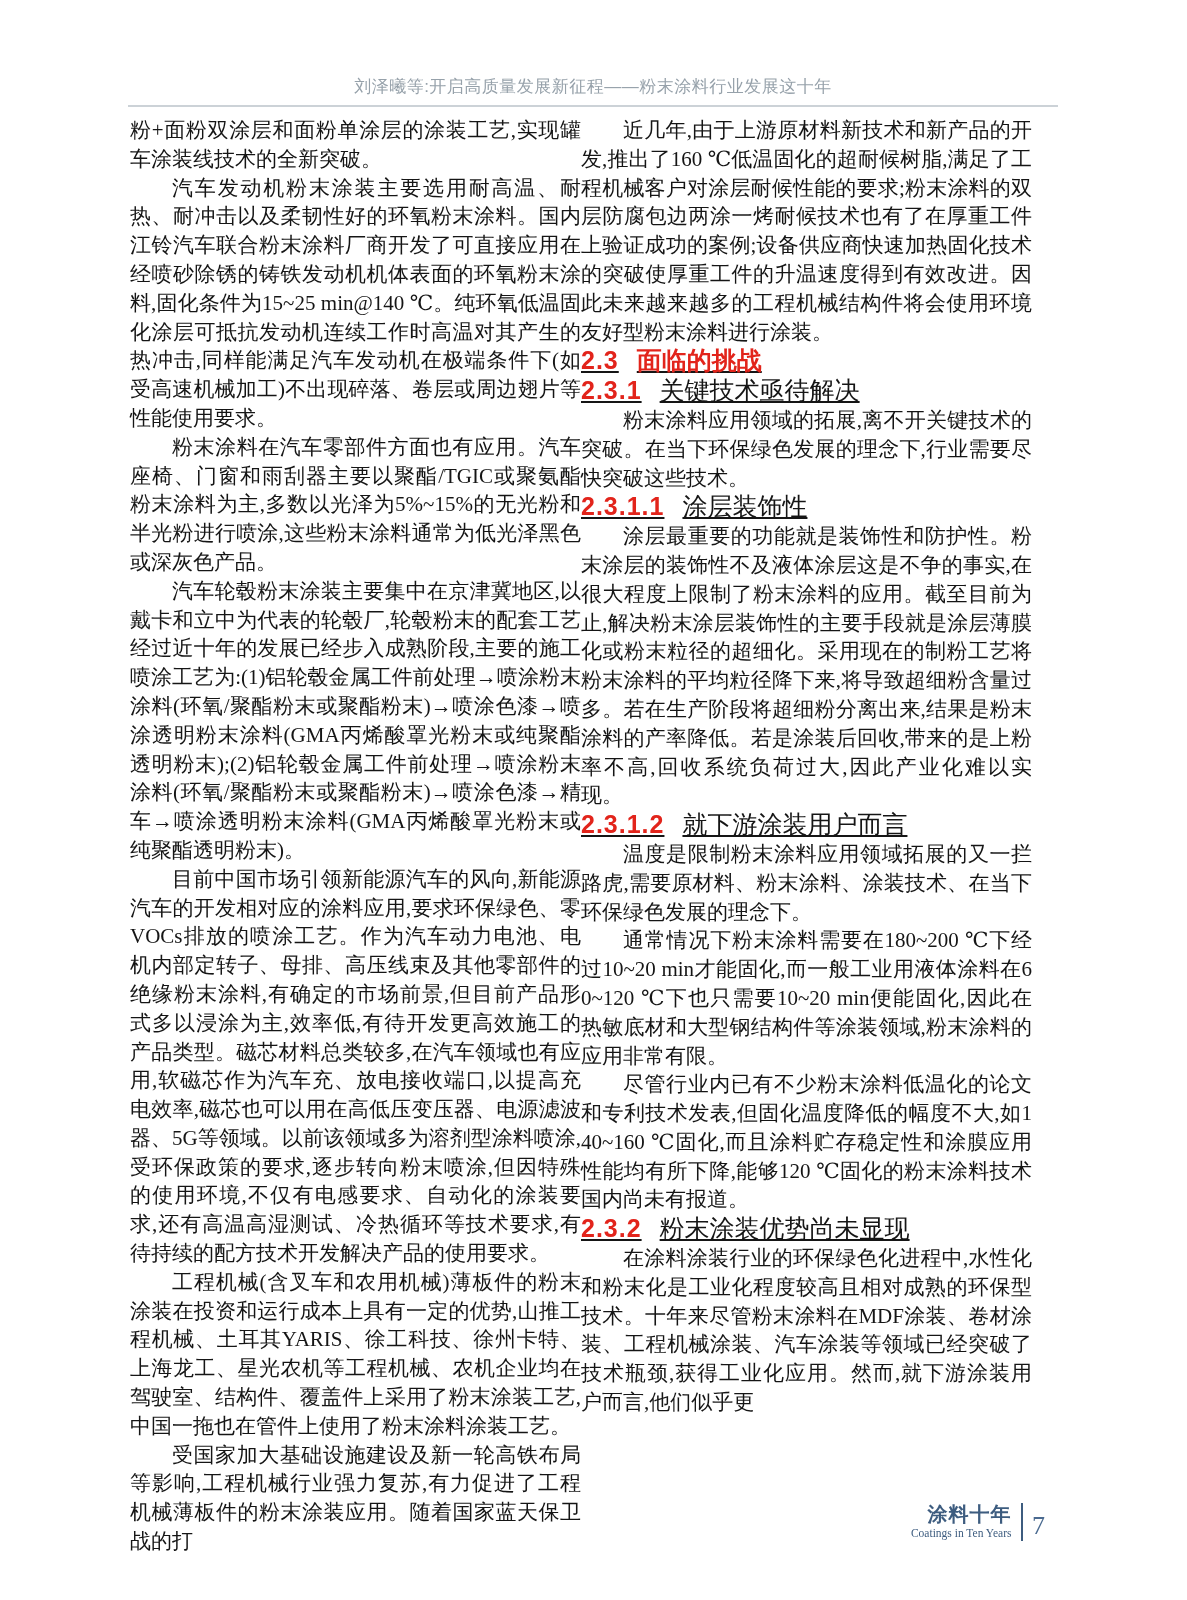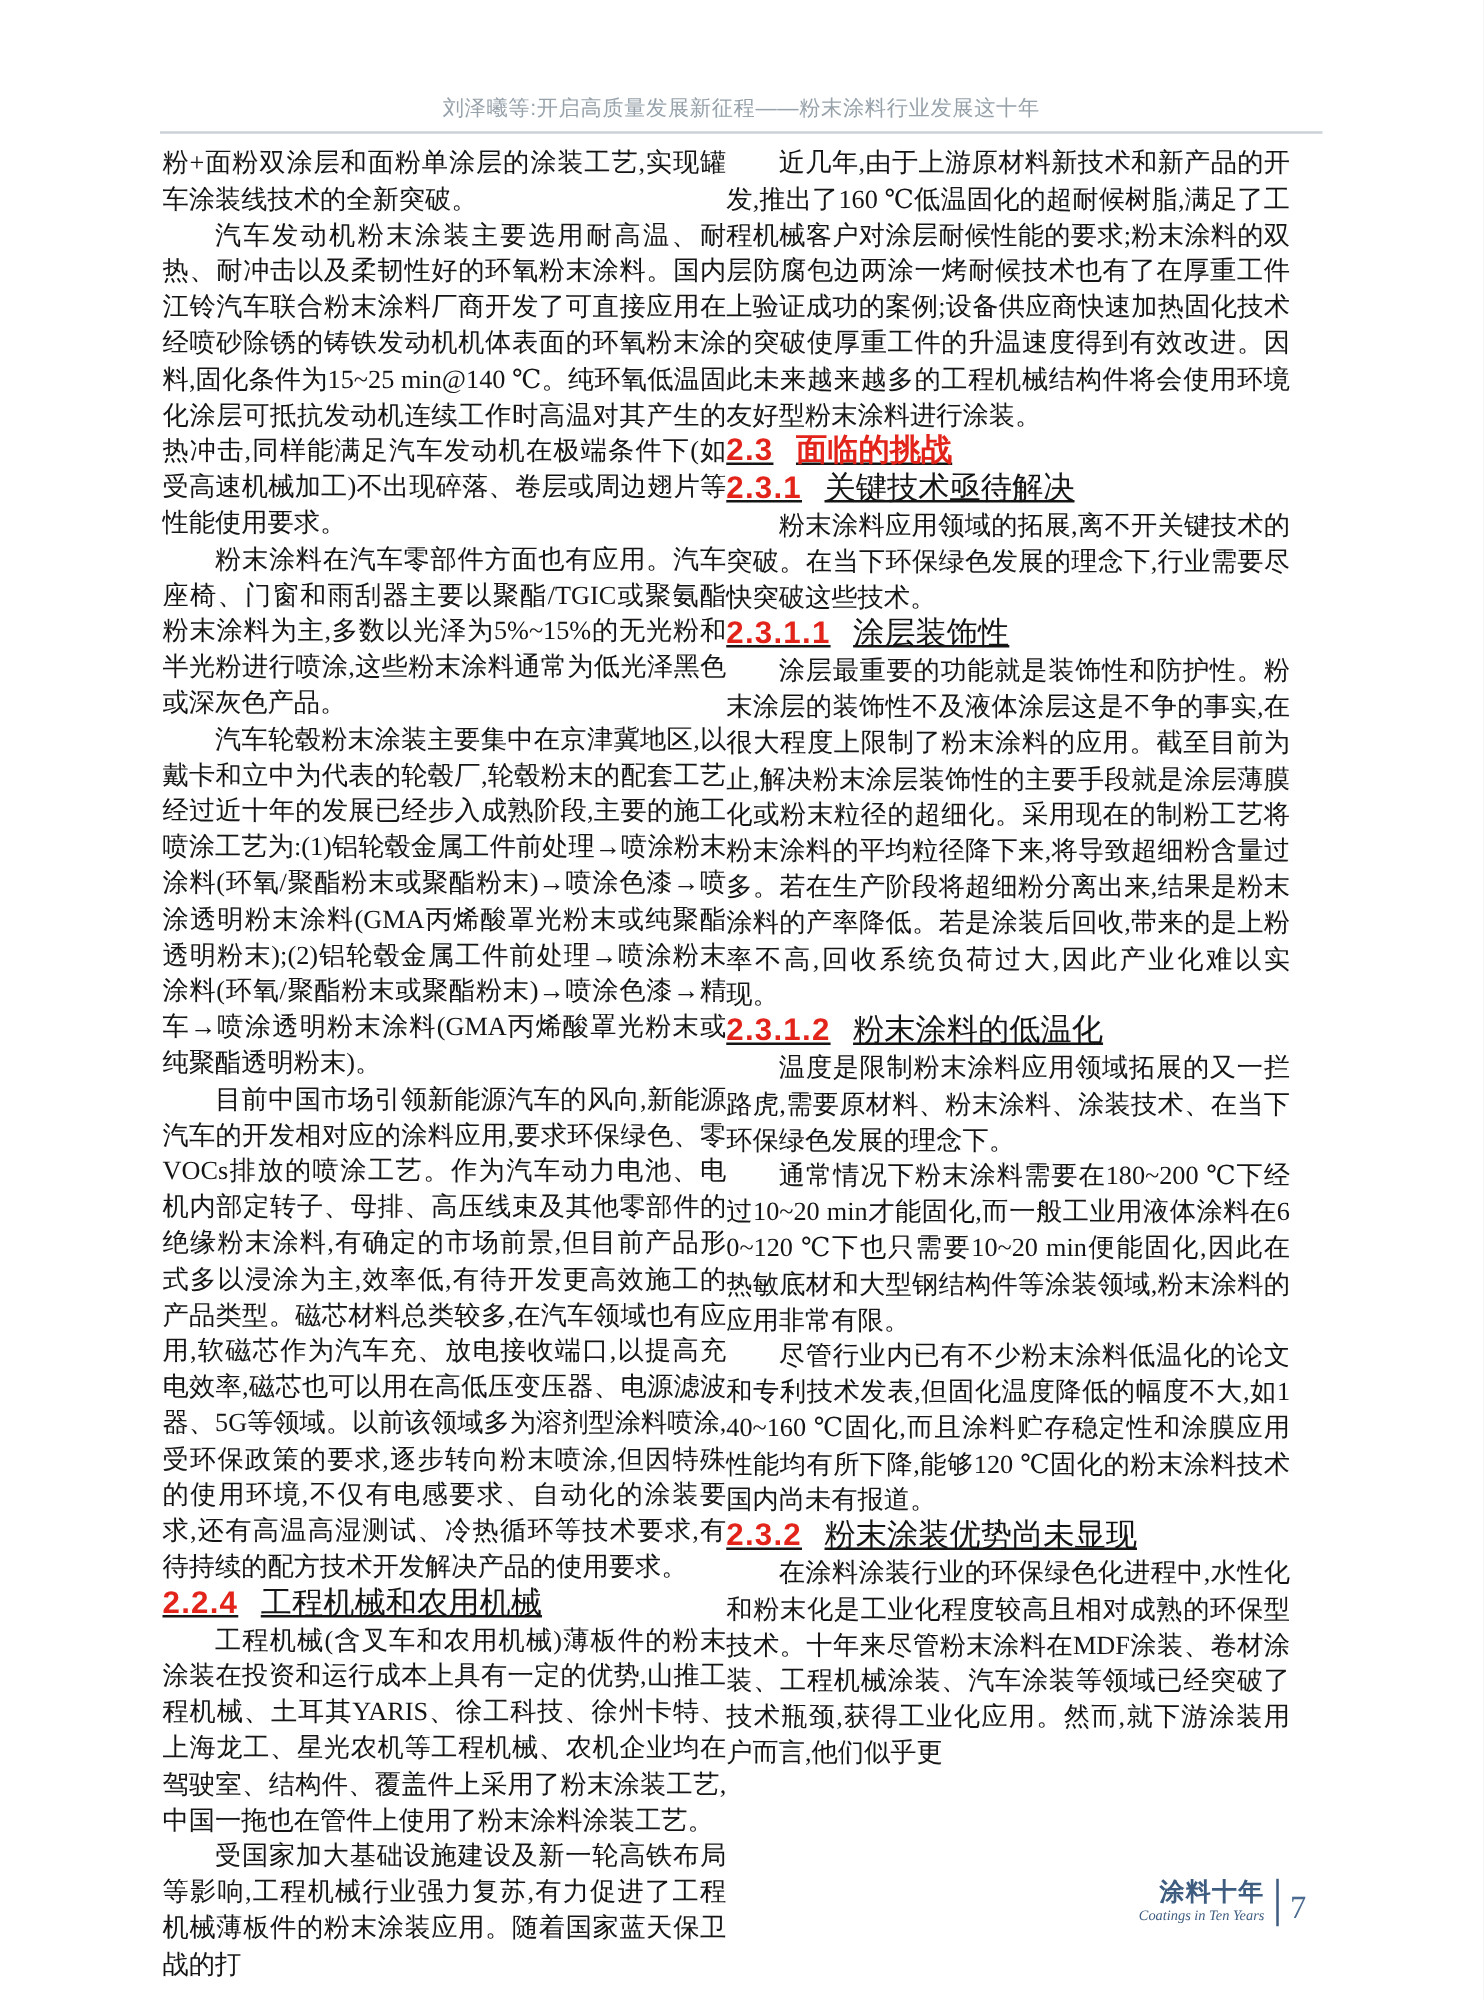--- a/index.html
+++ b/index.html
@@ -87,21 +87,20 @@
     font-family:"Liberation Sans","DejaVu Sans",sans-serif;
     font-weight:bold;
     font-size:20px;line-height:22px;
     letter-spacing:1px;
   }
   .journal-en{
     font-family:"Liberation Serif","DejaVu Serif",serif;
     font-size:11.5px;line-height:15px;
     margin-top:1px;
     white-space:nowrap;
-    font-style:italic;
   }
   .footer-divider{
     width:2.5px;
     background:var(--footer-blue);
     margin-right:9px;
   }
   .page-number{
     font-family:"Liberation Serif","DejaVu Serif",serif;
     font-size:26px;
     color:var(--footer-blue-light);
@@ -117,32 +116,31 @@
   <div class="running-header">刘泽曦等:开启高质量发展新征程——粉末涂料行业发展这十年</div>
   <div class="header-rule"></div>
 
   <div class="columns">
     <div class="column">
         <p>粉+面粉双涂层和面粉单涂层的涂装工艺,实现罐车涂装线技术的全新突破。</p>
         <p class="indent">汽车发动机粉末涂装主要选用耐高温、耐热、耐冲击以及柔韧性好的环氧粉末涂料。国内江铃汽车联合粉末涂料厂商开发了可直接应用在经喷砂除锈的铸铁发动机机体表面的环氧粉末涂料,固化条件为15~25 min@140 ℃。纯环氧低温固化涂层可抵抗发动机连续工作时高温对其产生的热冲击,同样能满足汽车发动机在极端条件下(如受高速机械加工)不出现碎落、卷层或周边翅片等性能使用要求。</p>
         <p class="indent">粉末涂料在汽车零部件方面也有应用。汽车座椅、门窗和雨刮器主要以聚酯/TGIC或聚氨酯粉末涂料为主,多数以光泽为5%~15%的无光粉和半光粉进行喷涂,这些粉末涂料通常为低光泽黑色或深灰色产品。</p>
         <p class="indent">汽车轮毂粉末涂装主要集中在京津冀地区,以戴卡和立中为代表的轮毂厂,轮毂粉末的配套工艺经过近十年的发展已经步入成熟阶段,主要的施工喷涂工艺为:(1)铝轮毂金属工件前处理→喷涂粉末涂料(环氧/聚酯粉末或聚酯粉末)→喷涂色漆→喷涂透明粉末涂料(GMA丙烯酸罩光粉末或纯聚酯透明粉末);(2)铝轮毂金属工件前处理→喷涂粉末涂料(环氧/聚酯粉末或聚酯粉末)→喷涂色漆→精车→喷涂透明粉末涂料(GMA丙烯酸罩光粉末或纯聚酯透明粉末)。</p>
         <p class="indent">目前中国市场引领新能源汽车的风向,新能源汽车的开发相对应的涂料应用,要求环保绿色、零VOCs排放的喷涂工艺。作为汽车动力电池、电机内部定转子、母排、高压线束及其他零部件的绝缘粉末涂料,有确定的市场前景,但目前产品形式多以浸涂为主,效率低,有待开发更高效施工的产品类型。磁芯材料总类较多,在汽车领域也有应用,软磁芯作为汽车充、放电接收端口,以提高充电效率,磁芯也可以用在高低压变压器、电源滤波器、5G等领域。以前该领域多为溶剂型涂料喷涂,受环保政策的要求,逐步转向粉末喷涂,但因特殊的使用环境,不仅有电感要求、自动化的涂装要求,还有高温高湿测试、冷热循环等技术要求,有待持续的配方技术开发解决产品的使用要求。</p>
-        <h3 class="sub"><span class="num">2.2.4</span><span class="title">工程机械和农用机械</span></h3>
         <p class="indent">工程机械(含叉车和农用机械)薄板件的粉末涂装在投资和运行成本上具有一定的优势,山推工程机械、土耳其YARIS、徐工科技、徐州卡特、上海龙工、星光农机等工程机械、农机企业均在驾驶室、结构件、覆盖件上采用了粉末涂装工艺,中国一拖也在管件上使用了粉末涂料涂装工艺。</p>
         <p class="indent">受国家加大基础设施建设及新一轮高铁布局等影响,工程机械行业强力复苏,有力促进了工程机械薄板件的粉末涂装应用。随着国家蓝天保卫战的打</p>
       </div>
     <div class="column">
         <p class="indent">近几年,由于上游原材料新技术和新产品的开发,推出了160 ℃低温固化的超耐候树脂,满足了工程机械客户对涂层耐候性能的要求;粉末涂料的双层防腐包边两涂一烤耐候技术也有了在厚重工件上验证成功的案例;设备供应商快速加热固化技术的突破使厚重工件的升温速度得到有效改进。因此未来越来越多的工程机械结构件将会使用环境友好型粉末涂料进行涂装。</p>
         <h3 class="main"><span class="num">2.3</span><span class="title">面临的挑战</span></h3>
         <h3 class="sub"><span class="num">2.3.1</span><span class="title">关键技术亟待解决</span></h3>
         <p class="indent">粉末涂料应用领域的拓展,离不开关键技术的突破。在当下环保绿色发展的理念下,行业需要尽快突破这些技术。</p>
         <h3 class="sub"><span class="num">2.3.1.1</span><span class="title">涂层装饰性</span></h3>
         <p class="indent">涂层最重要的功能就是装饰性和防护性。粉末涂层的装饰性不及液体涂层这是不争的事实,在很大程度上限制了粉末涂料的应用。截至目前为止,解决粉末涂层装饰性的主要手段就是涂层薄膜化或粉末粒径的超细化。采用现在的制粉工艺将粉末涂料的平均粒径降下来,将导致超细粉含量过多。若在生产阶段将超细粉分离出来,结果是粉末涂料的产率降低。若是涂装后回收,带来的是上粉率不高,回收系统负荷过大,因此产业化难以实现。</p>
-        <h3 class="sub"><span class="num">2.3.1.2</span><span class="title">粉末涂料的低温化</span></h3>
+        <h3 class="sub"><span class="num">2.3.1.2</span><span class="title">就下游涂装用户而言</span></h3>
         <p class="indent">温度是限制粉末涂料应用领域拓展的又一拦路虎,需要原材料、粉末涂料、涂装技术、在当下环保绿色发展的理念下。</p>
         <p class="indent">通常情况下粉末涂料需要在180~200 ℃下经过10~20 min才能固化,而一般工业用液体涂料在60~120 ℃下也只需要10~20 min便能固化,因此在热敏底材和大型钢结构件等涂装领域,粉末涂料的应用非常有限。</p>
         <p class="indent">尽管行业内已有不少粉末涂料低温化的论文和专利技术发表,但固化温度降低的幅度不大,如140~160 ℃固化,而且涂料贮存稳定性和涂膜应用性能均有所下降,能够120 ℃固化的粉末涂料技术国内尚未有报道。</p>
         <h3 class="sub"><span class="num">2.3.2</span><span class="title">粉末涂装优势尚未显现</span></h3>
         <p class="indent">在涂料涂装行业的环保绿色化进程中,水性化和粉末化是工业化程度较高且相对成熟的环保型技术。十年来尽管粉末涂料在MDF涂装、卷材涂装、工程机械涂装、汽车涂装等领域已经突破了技术瓶颈,获得工业化应用。然而,就下游涂装用户而言,他们似乎更</p>
       </div>
   </div>
 
   <div class="page-footer">
     <div class="footer-names">

